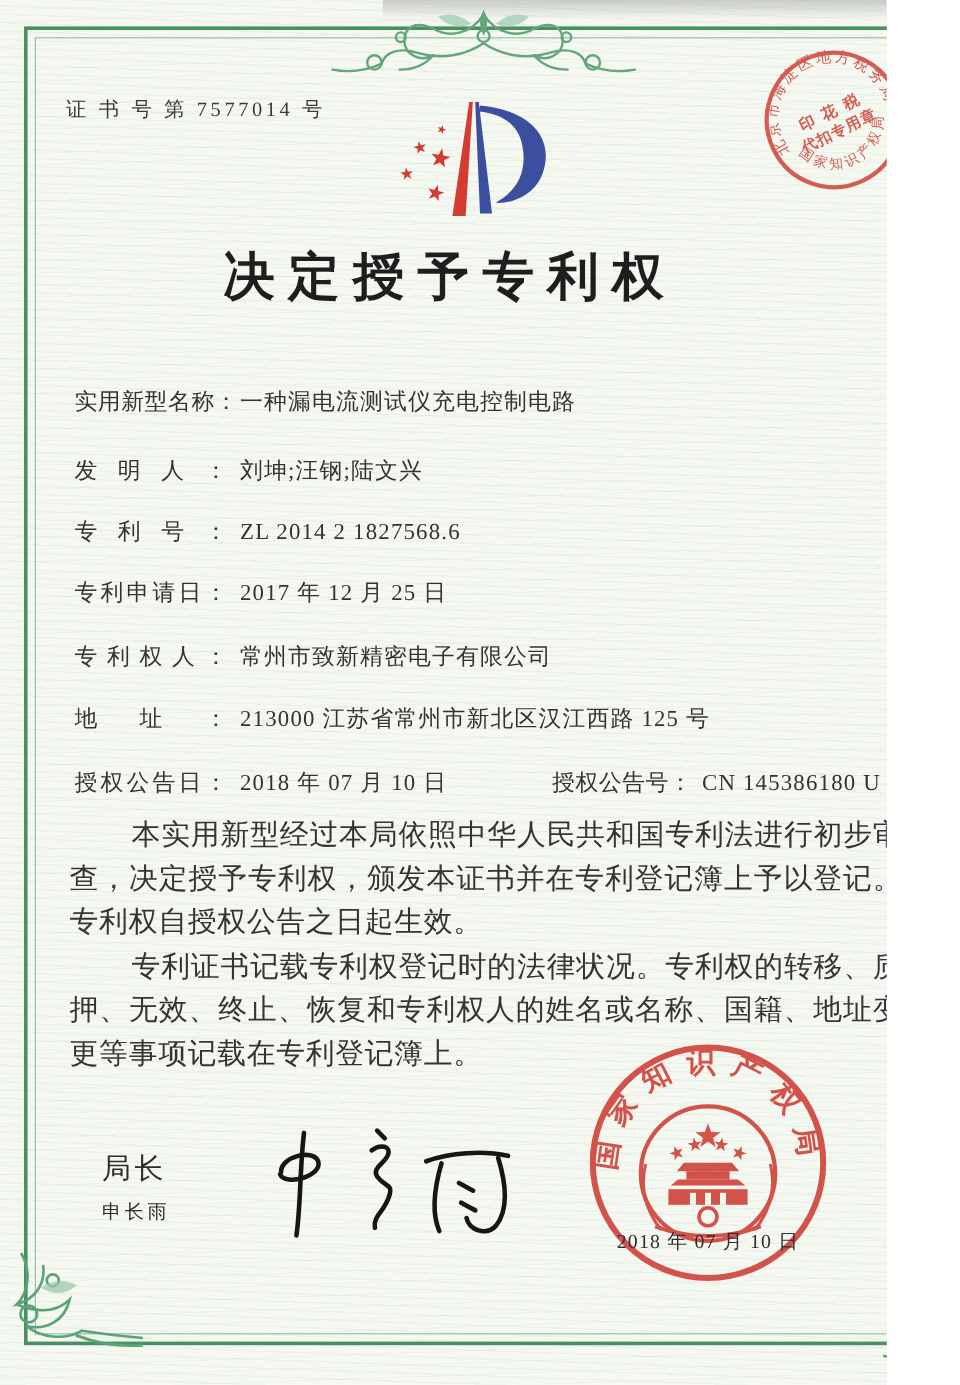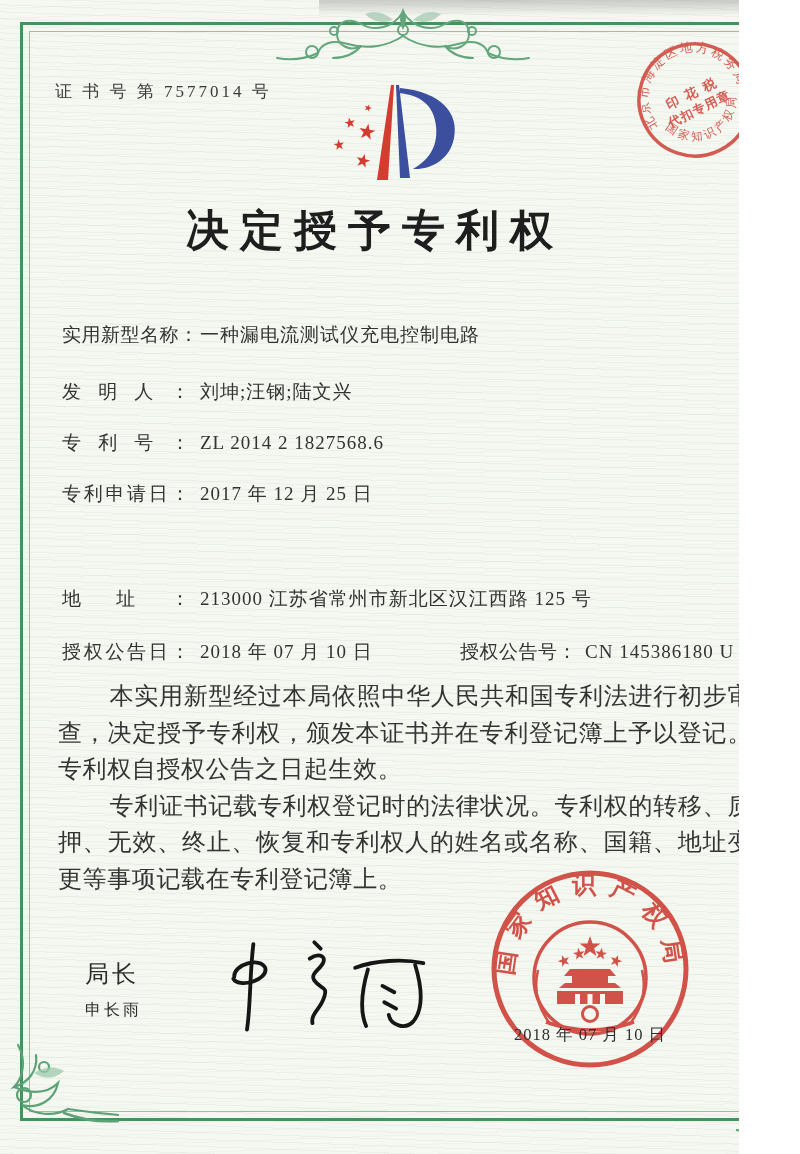--- a/index.html
+++ b/index.html
@@ -132,20 +132,23 @@
   </div>
   <div class="field" style="top:379px">
     <span class="flabel">发明人：</span><span class="fvalue">刘坤;汪钢;陆文兴</span>
   </div>
   <div class="field" style="top:430px">
     <span class="flabel">专利号：</span><span class="fvalue">ZL 2014 2 1827568.6</span>
   </div>
   <div class="field" style="top:481px">
     <span class="flabel">专利申请日：</span><span class="fvalue">2017 年 12 月 25 日</span>
   </div>
+  <div class="field" style="top:534px">
+    <span class="flabel">专利权人：</span><span class="fvalue">常州市致新精密电子有限公司</span>
+  </div>
   <div class="field" style="top:586px">
     <span class="flabel">地址：</span><span class="fvalue">213000 江苏省常州市新北区汉江西路 125 号</span>
   </div>
   <div class="field" style="top:639px">
     <span class="flabel">授权公告日：</span><span class="fvalue">2018 年 07 月 10 日</span>
     <span class="grant-no-group">
       <span class="flabel">授权公告号：</span><span class="fvalue">CN 145386180 U</span>
     </span>
   </div>
 

